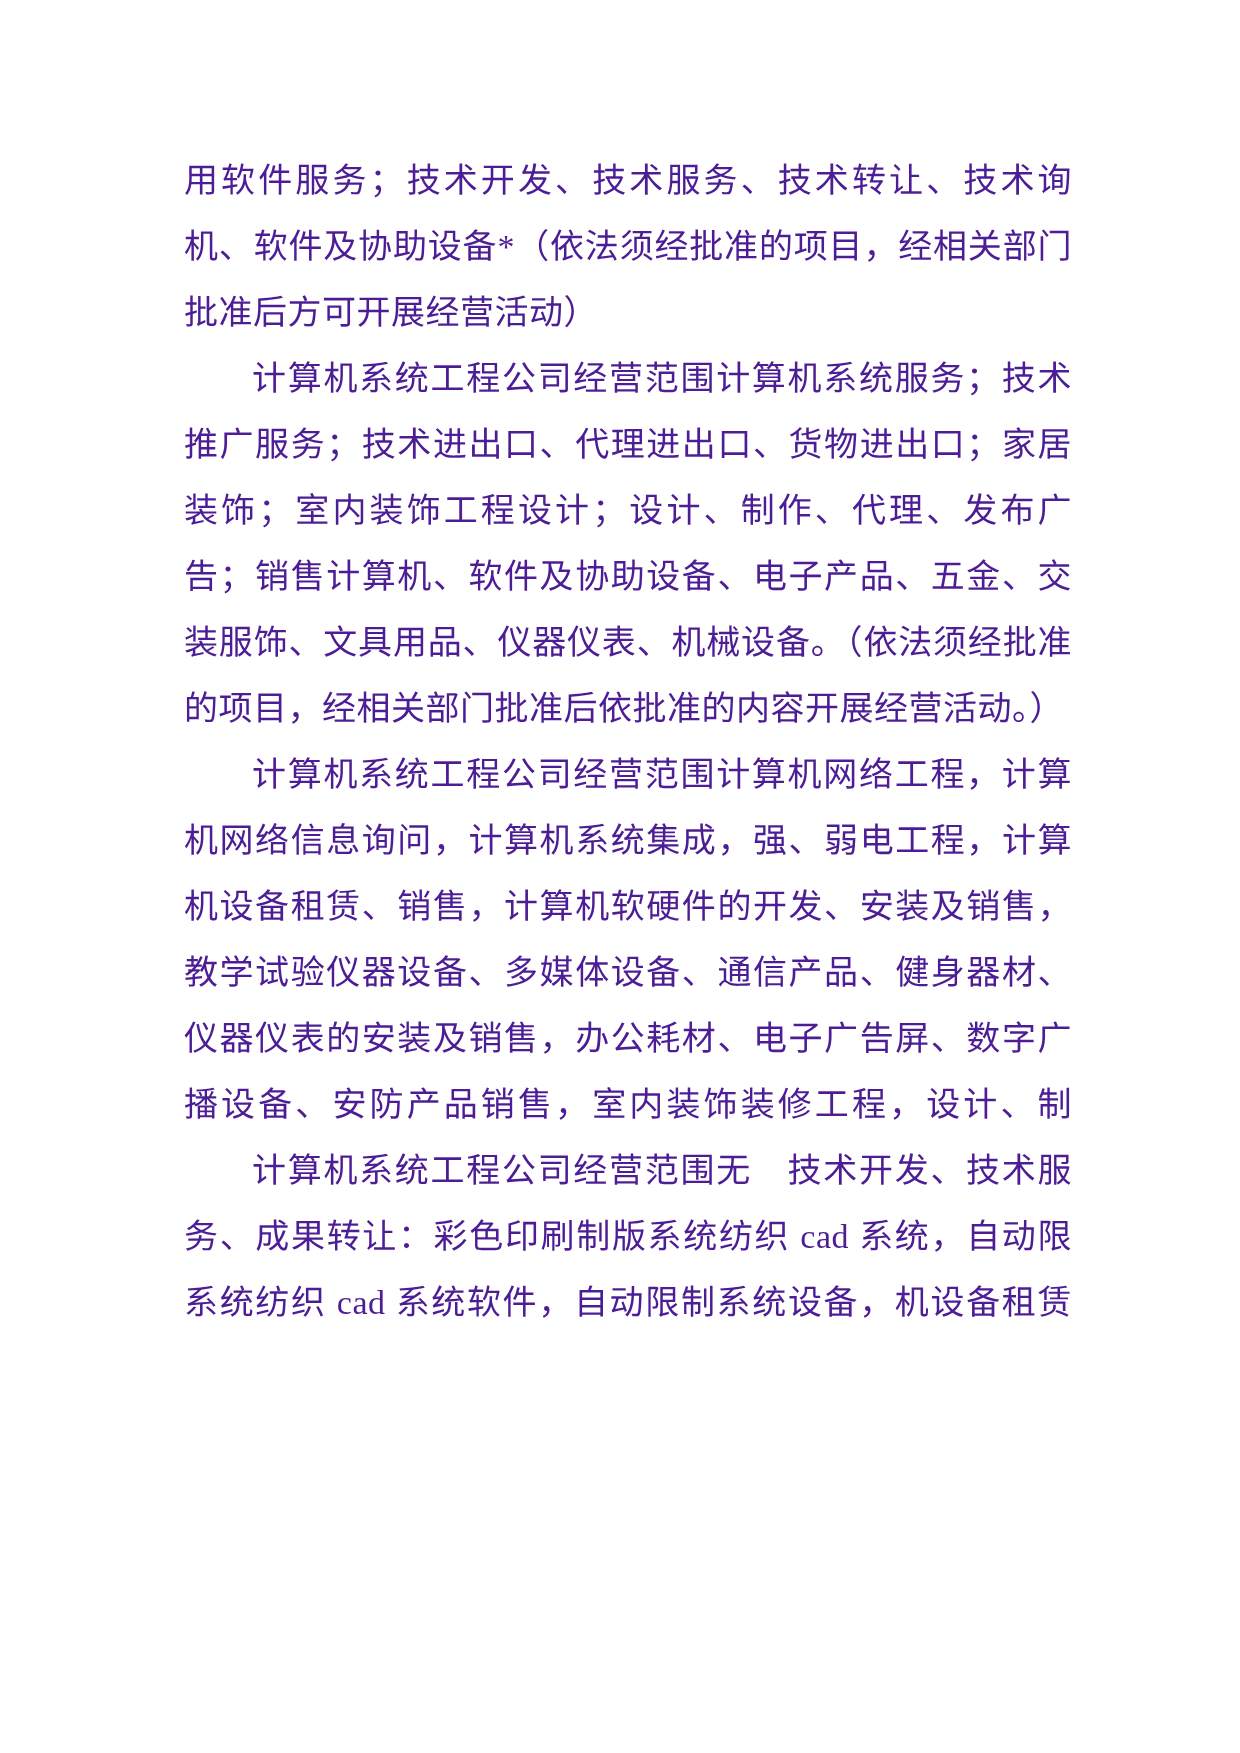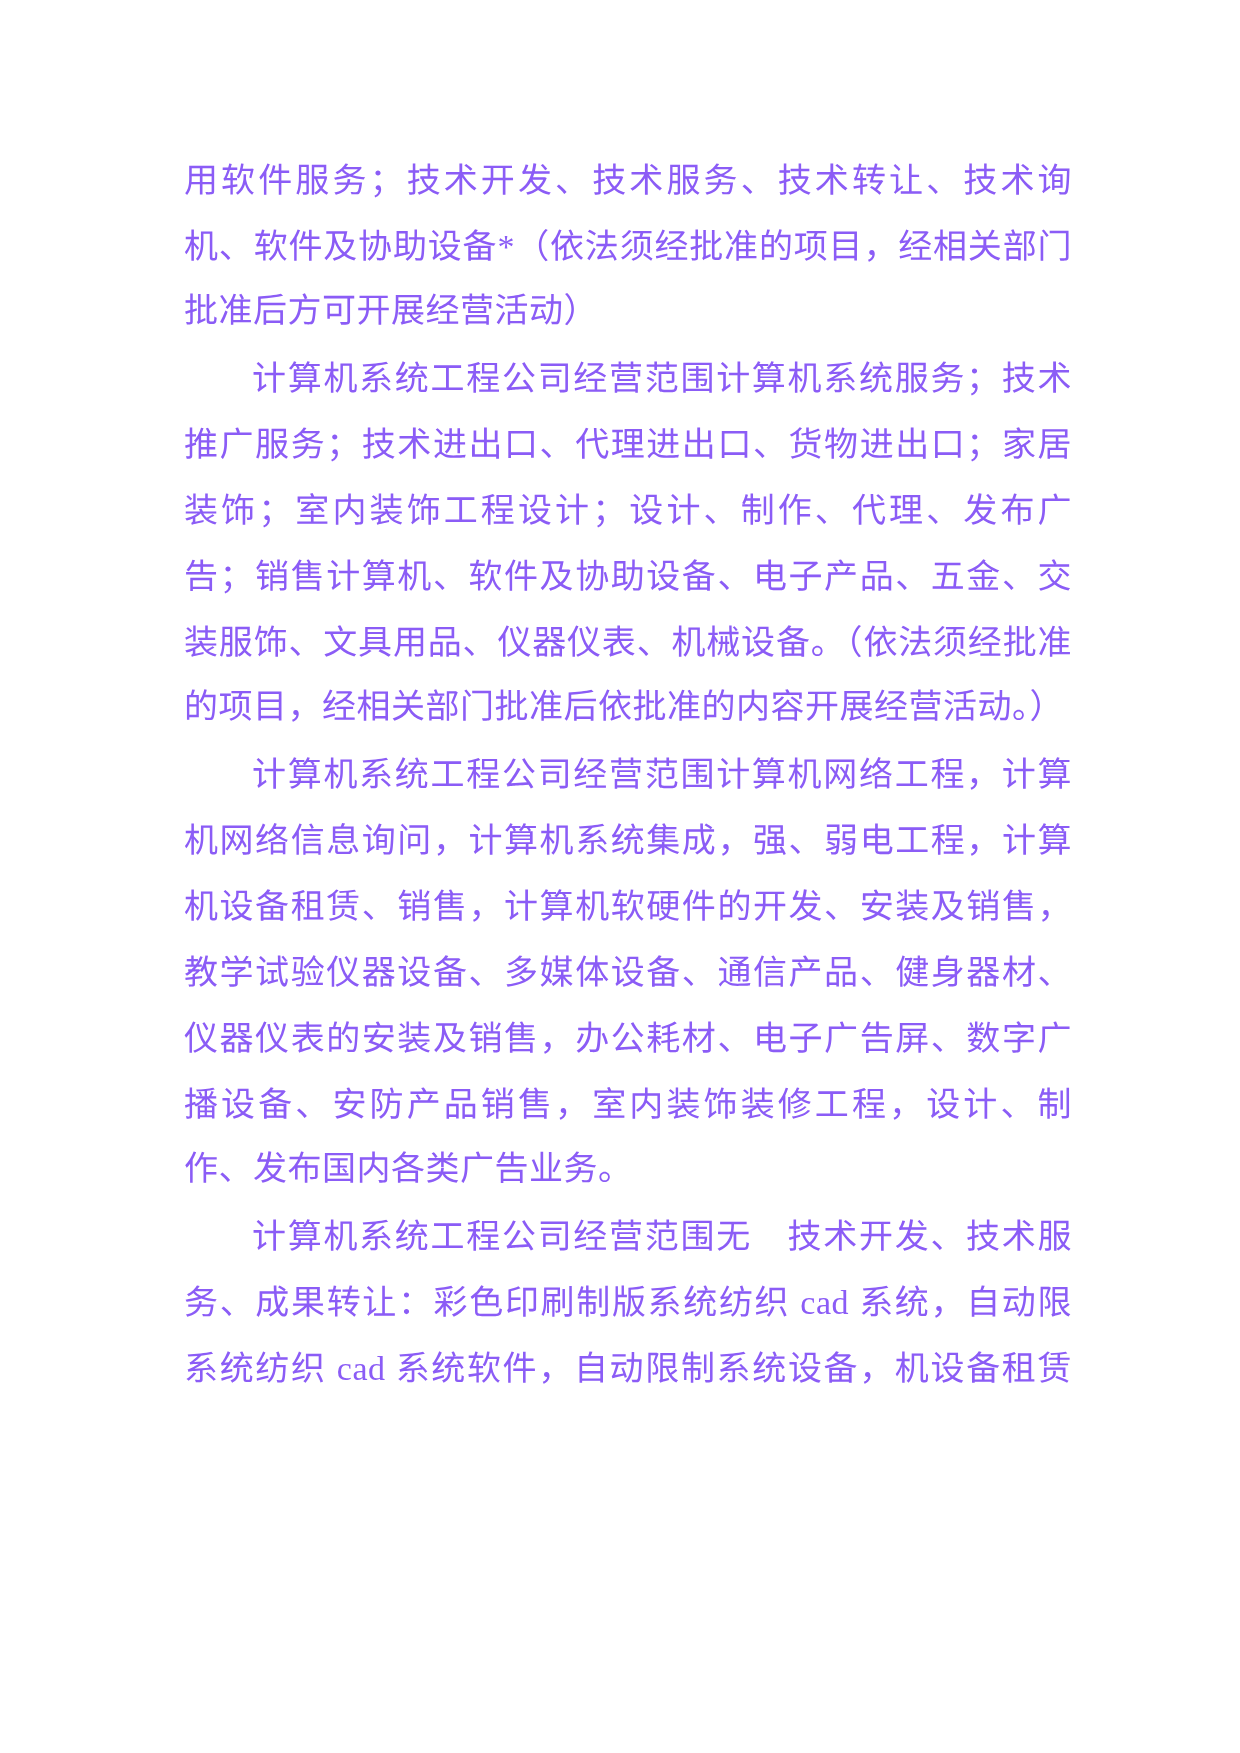--- a/index.html
+++ b/index.html
@@ -12,21 +12,21 @@
     width: 1240px;
     height: 1753px;
     margin: 0 auto;
     background: #ffffff;
     overflow: hidden;
     box-sizing: border-box;
     padding: 148px 168px 0 184px;
     font-family: "Liberation Serif", "DejaVu Serif", serif;
     font-size: 34px;
     line-height: 66px;
-    color: #8b5cf6;
+    color: #4c1d95;
   }
   .doc-body {
     width: 100%;
   }
   .para {
     margin: 0;
     padding: 0;
   }
   .line {
     width: 100%;
@@ -36,21 +36,20 @@
     white-space: normal;
     word-break: break-all;
     letter-spacing: 0.5px;
   }
   .line.indent {
     text-indent: 2em;
   }
   .line.end {
     text-align: left;
     text-align-last: left;
-    font-family: Liberation Mono, monospace;
     -moz-text-align-last: left;
   }
 </style>
 </head>
 <body>
 
 <div class="page">
   <div class="doc-body">
 
     <div class="para">
@@ -68,21 +67,20 @@
       <div class="line end">的项目，经相关部门批准后依批准的内容开展经营活动。）</div>
     </div>
 
     <div class="para">
       <div class="line indent">计算机系统工程公司经营范围计算机网络工程，计算</div>
       <div class="line">机网络信息询问，计算机系统集成，强、弱电工程，计算</div>
       <div class="line">机设备租赁、销售，计算机软硬件的开发、安装及销售，</div>
       <div class="line">教学试验仪器设备、多媒体设备、通信产品、健身器材、</div>
       <div class="line">仪器仪表的安装及销售，办公耗材、电子广告屏、数字广</div>
       <div class="line">播设备、安防产品销售，室内装饰装修工程，设计、制</div>
-      <div class="line end">作、发布国内各类广告业务。</div>
     </div>
 
     <div class="para">
       <div class="line indent">计算机系统工程公司经营范围无　技术开发、技术服</div>
       <div class="line">务、成果转让：彩色印刷制版系统纺织 cad 系统，自动限</div>
       <div class="line">系统纺织 cad 系统软件，自动限制系统设备，机设备租赁</div>
     </div>
 
   </div>
 </div>

